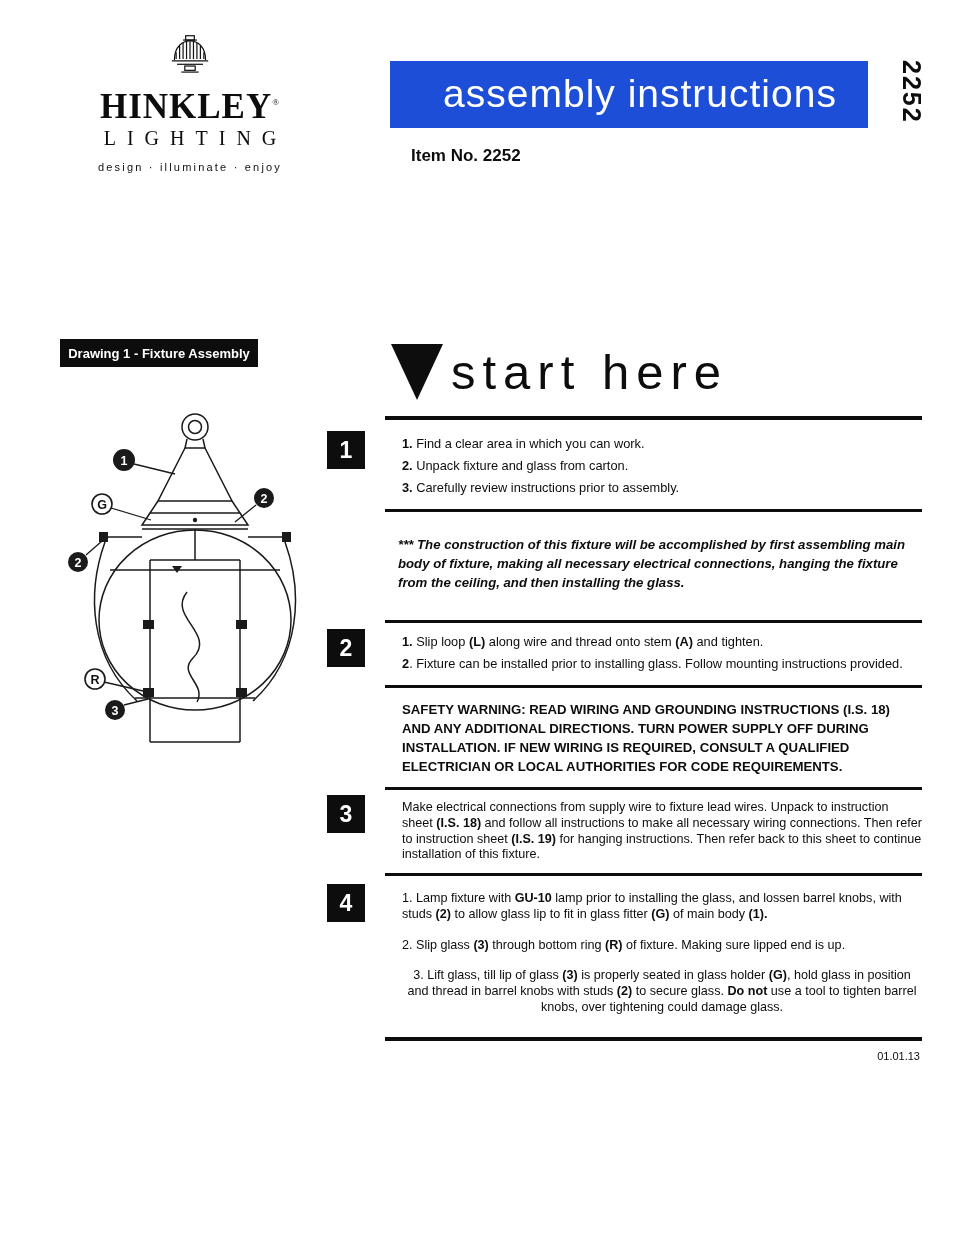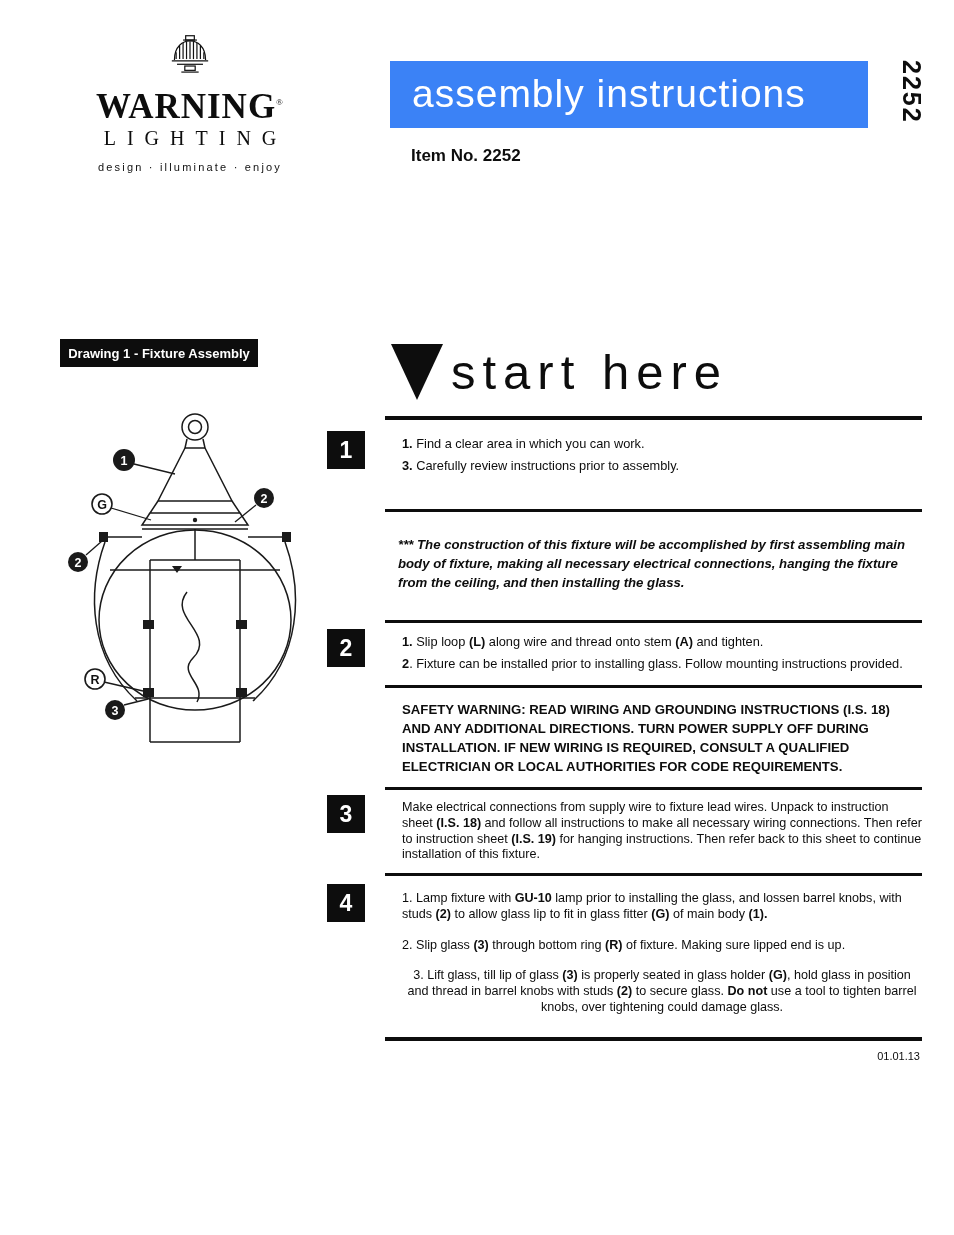--- a/index.html
+++ b/index.html
@@ -7,22 +7,22 @@
   body { font-family:"Liberation Sans","DejaVu Sans",sans-serif; color:#0d0d0d; }
   .page { position:relative; width:954px; height:1235px; background:#ffffff; margin:0 auto; overflow:hidden; }
 
   
   .logo { position:absolute; left:72px; top:34px; width:236px; text-align:center; }
   .logo .brand { font-family:"Liberation Serif","DejaVu Serif",serif; font-size:35px; font-weight:700; letter-spacing:1px; line-height:38px; position:relative; }
   .logo .brand sup { font-size:9px; font-weight:400; vertical-align:super; }
   .logo .subbrand { font-family:"Liberation Serif","DejaVu Serif",serif; font-size:20px; letter-spacing:11px; text-indent:11px; margin-top:1px; }
   .logo .tagline { font-size:11px; letter-spacing:2.2px; margin-top:11px; color:#111; }
 
-  .banner { position:absolute; left:390px; top:61px; width:478px; height:67px; background:#3b82f6; color:#fff;
-            font-size:39px; letter-spacing:1px; line-height:65px; padding-left:22px; }
+  .banner { position:absolute; left:390px; top:61px; width:478px; height:67px; background:#1d4ed8; color:#fff;
+            font-size:39px; letter-spacing:1px; line-height:65px; padding-left:22px;text-align:center; }
   .item-no { position:absolute; left:411px; top:146px; font-size:17px; font-weight:700; }
   .side-num { position:absolute; left:897px; top:60px; writing-mode:vertical-rl; font-size:25px; font-weight:700; letter-spacing:2px; }
 
   
   .drawing-label { position:absolute; left:60px; top:339px; width:198px; height:28px; background:#0d0d0d; color:#fff;
                    font-size:13px; font-weight:700; display:flex; align-items:center; justify-content:center; }
   .fixture-svg { position:absolute; left:55px; top:402px; }
   .co-w { fill:#fff; font:700 12.5px "Liberation Sans",sans-serif; text-anchor:middle; }
   .co-b { fill:#111; font:700 12.5px "Liberation Sans",sans-serif; text-anchor:middle; }
 
@@ -73,21 +73,21 @@
         <line x1="34" y1="9" x2="34" y2="29"></line>
         <line x1="38" y1="10.5" x2="38" y2="29"></line>
         <line x1="42" y1="14" x2="42" y2="29"></line>
         <line x1="46" y1="21" x2="46" y2="29"></line>
         <line x1="9" y1="31" x2="51" y2="31"></line>
         <line x1="15" y1="35" x2="45" y2="35"></line>
         <rect x="24" y="37" width="12" height="5"></rect>
         <line x1="20" y1="44" x2="40" y2="44"></line>
       </g>
     </svg>
-    <div class="brand"><span>WARNING</span><sup>®</sup></div>
+    <div class="brand"><span>HINKLEY</span><sup>®</sup></div>
     <div class="subbrand">LIGHTING</div>
     <div class="tagline">design · illuminate · enjoy</div>
   </div>
 
   <div class="banner">assembly instructions</div>
   <div class="item-no">Item No. 2252</div>
   <div class="side-num">2252</div>
 
   <div class="drawing-label">Drawing 1 - Fixture Assembly</div>
 
@@ -167,20 +167,21 @@
   <div class="rule" style="top:509px"></div>
   <div class="rule" style="top:620px"></div>
   <div class="rule" style="top:685px"></div>
   <div class="rule" style="top:787px"></div>
   <div class="rule" style="top:873px"></div>
   <div class="rule thick" style="top:1037px"></div>
 
   <div class="numbox" style="top:431px">1</div>
   <div class="steptext lh22" style="top:433px">
     <p><b>1.</b><span> Find a clear area in which you can work.</span></p>
+    <p><b>2.</b><span> Unpack fixture and glass from carton.</span></p>
     <p><b>3.</b><span> Carefully review instructions prior to assembly.</span></p>
   </div>
 
   <div class="note">*** The construction of this fixture will be accomplished by first assembling main body of fixture, making all necessary electrical connections, hanging the fixture from the ceiling, and then installing the glass.</div>
 
   <div class="numbox" style="top:629px">2</div>
   <div class="steptext lh22" style="top:631px">
     <p><b>1.</b><span> Slip loop </span><b>(L)</b><span> along wire and thread onto stem </span><b>(A)</b><span> and tighten.</span></p>
     <p><b>2</b><span>. Fixture can be installed prior to installing glass. Follow mounting instructions provided.</span></p>
   </div>

